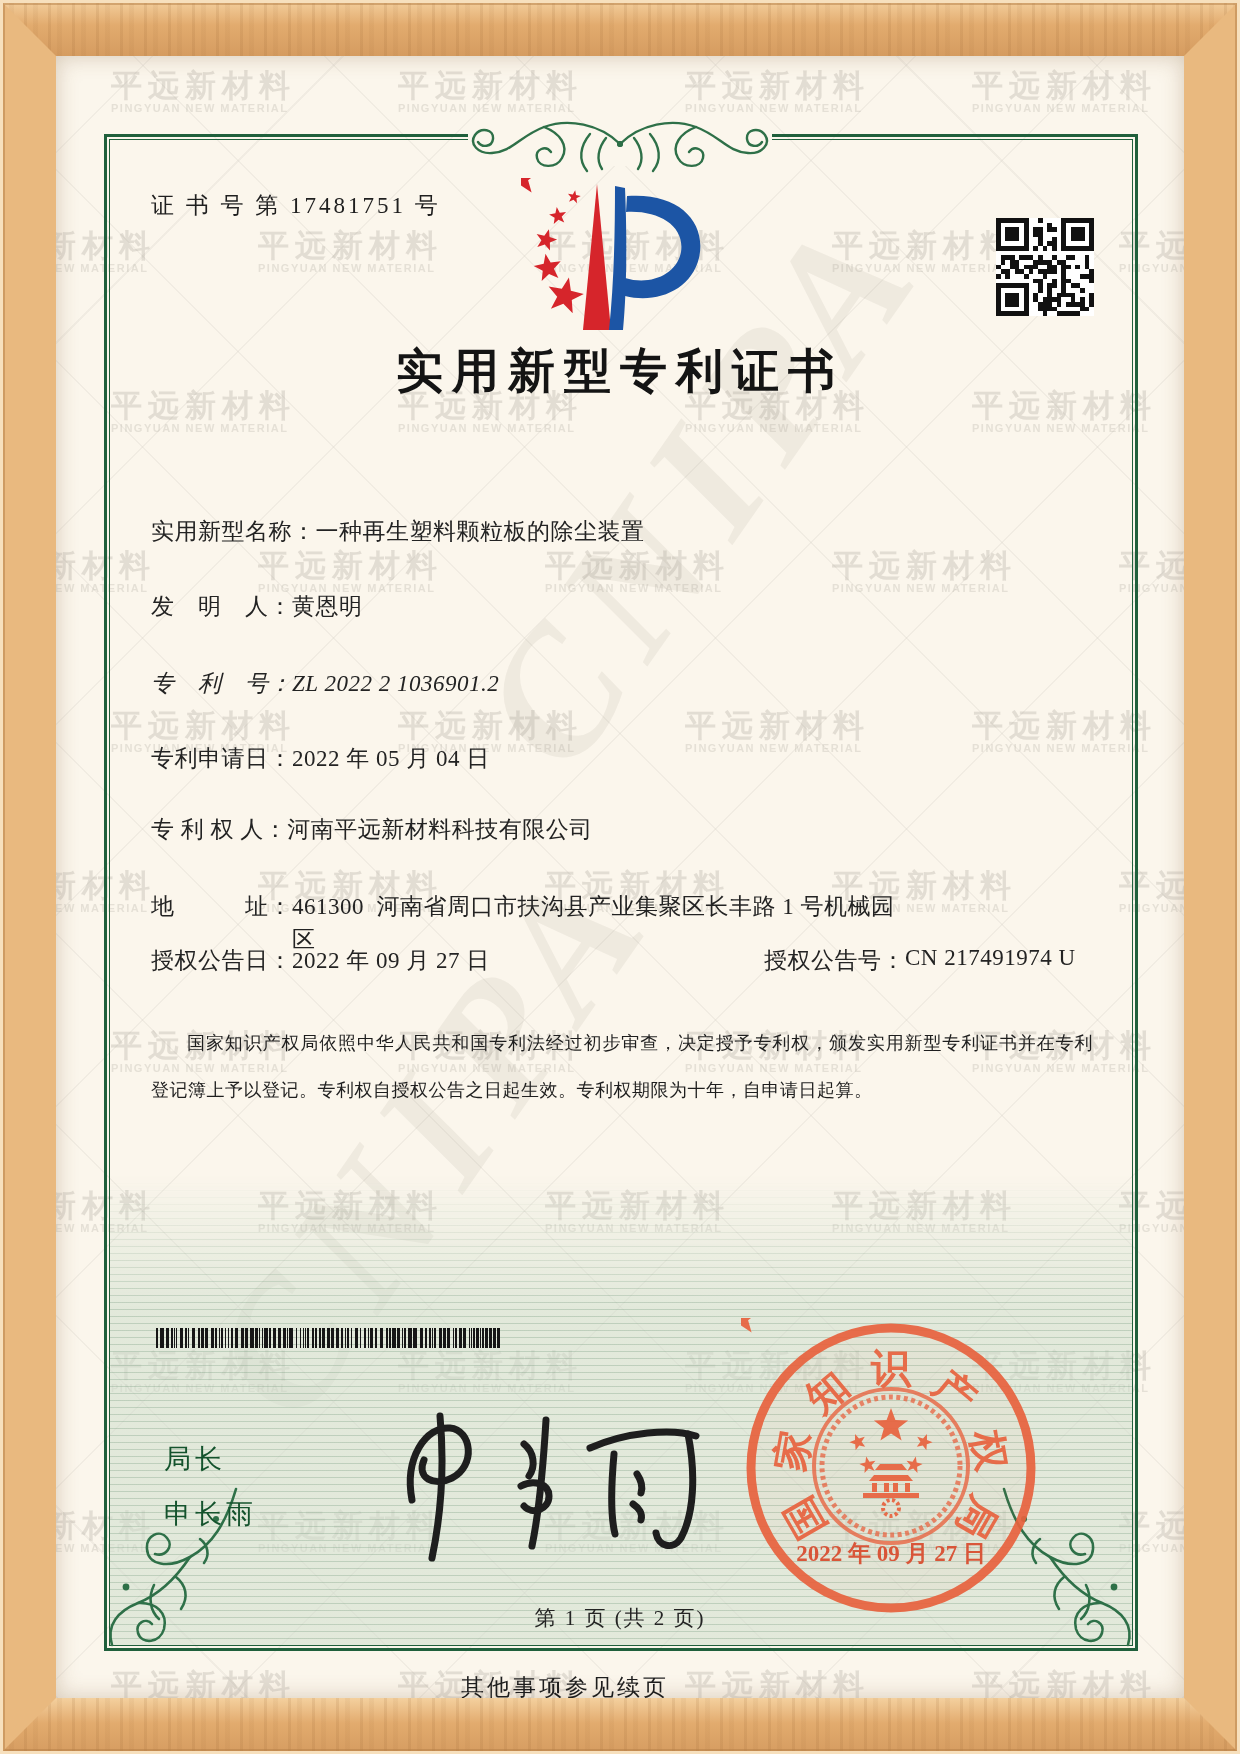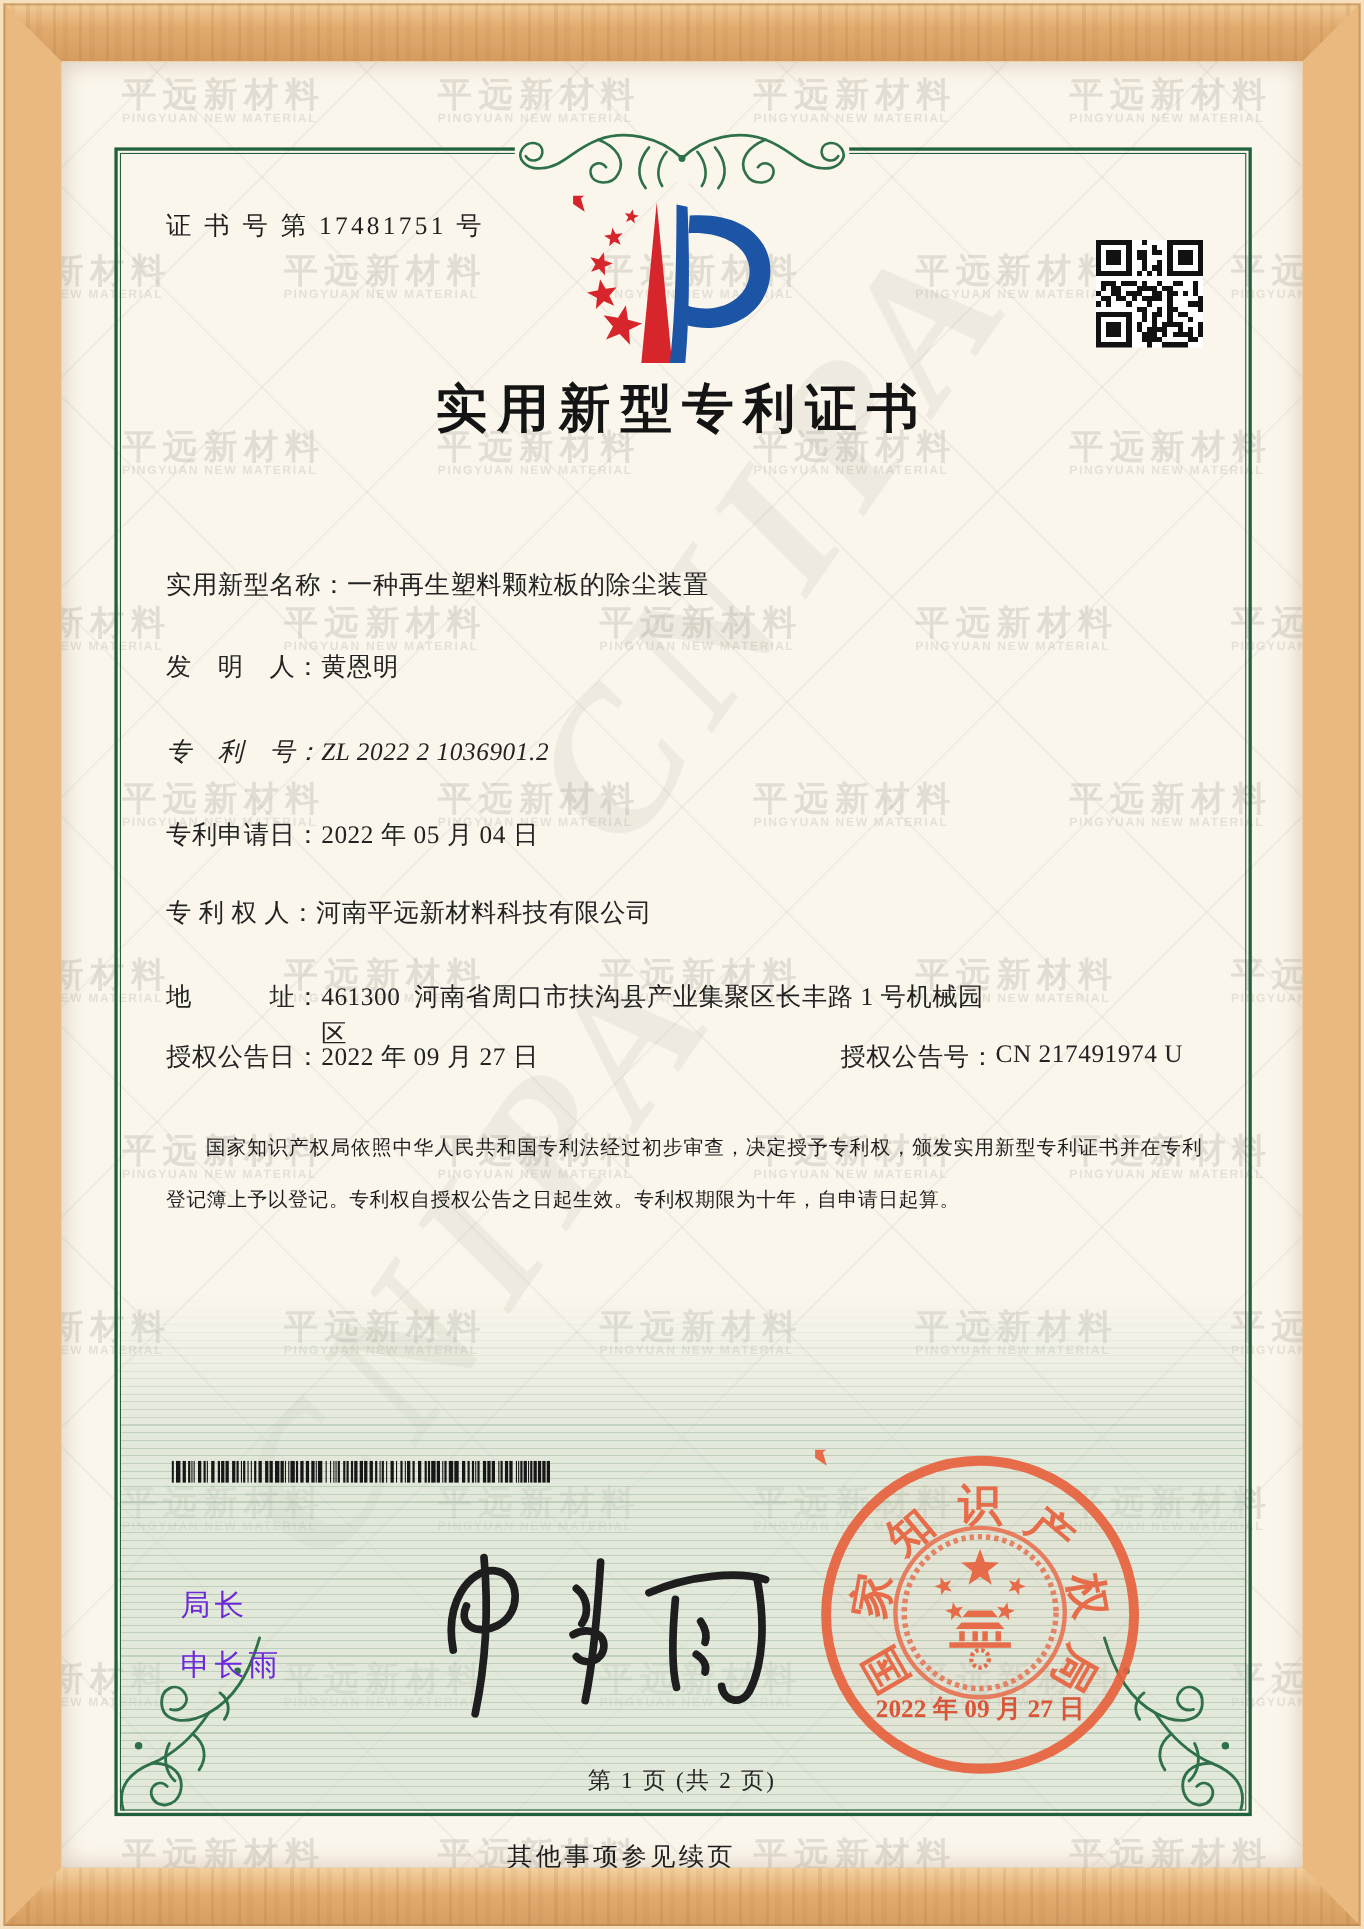--- a/index.html
+++ b/index.html
@@ -68,21 +68,21 @@
   .field-value{white-space:pre;}
   .field-value .v2{white-space:pre;}
   .grant-row{position:absolute;left:95px;top:889px;display:flex;font-size:23px;color:var(--c-text);
              letter-spacing:.5px;white-space:pre;}
   .grant-col2{position:absolute;left:585px;top:0;display:flex;white-space:pre;margin-left:28px;}
   .body-text{position:absolute;left:95px;top:964px;width:942px;font-size:18px;line-height:47px;
              color:#1e1e1e;letter-spacing:.5px;}
   .body-text p{text-indent:2em;text-align:justify;}
   .barcode{position:absolute;left:100px;top:1272px;}
   .signer{position:absolute;left:108px;top:1376px;font-family:"Liberation Sans","DejaVu Sans",sans-serif;
-          font-size:27px;color:#6d28d9;line-height:55px;letter-spacing:4px;}
+          font-size:27px;color:#14532d;line-height:55px;letter-spacing:4px;}
   .signature{position:absolute;left:318px;top:1326px;}
   .seal{position:absolute;left:685px;top:1262px;width:300px;height:300px;opacity:.92;}
   .page-note{position:absolute;left:0;top:1548px;width:100%;text-align:center;font-size:21px;
              letter-spacing:2px;color:#242424;}
   .continuation{position:absolute;left:0;top:1616px;width:100%;text-align:center;font-size:23px;
                 letter-spacing:3px;color:#1d1d1d;transform:translateX(-55px);}
 </style>
 </head>
 <body>
 

